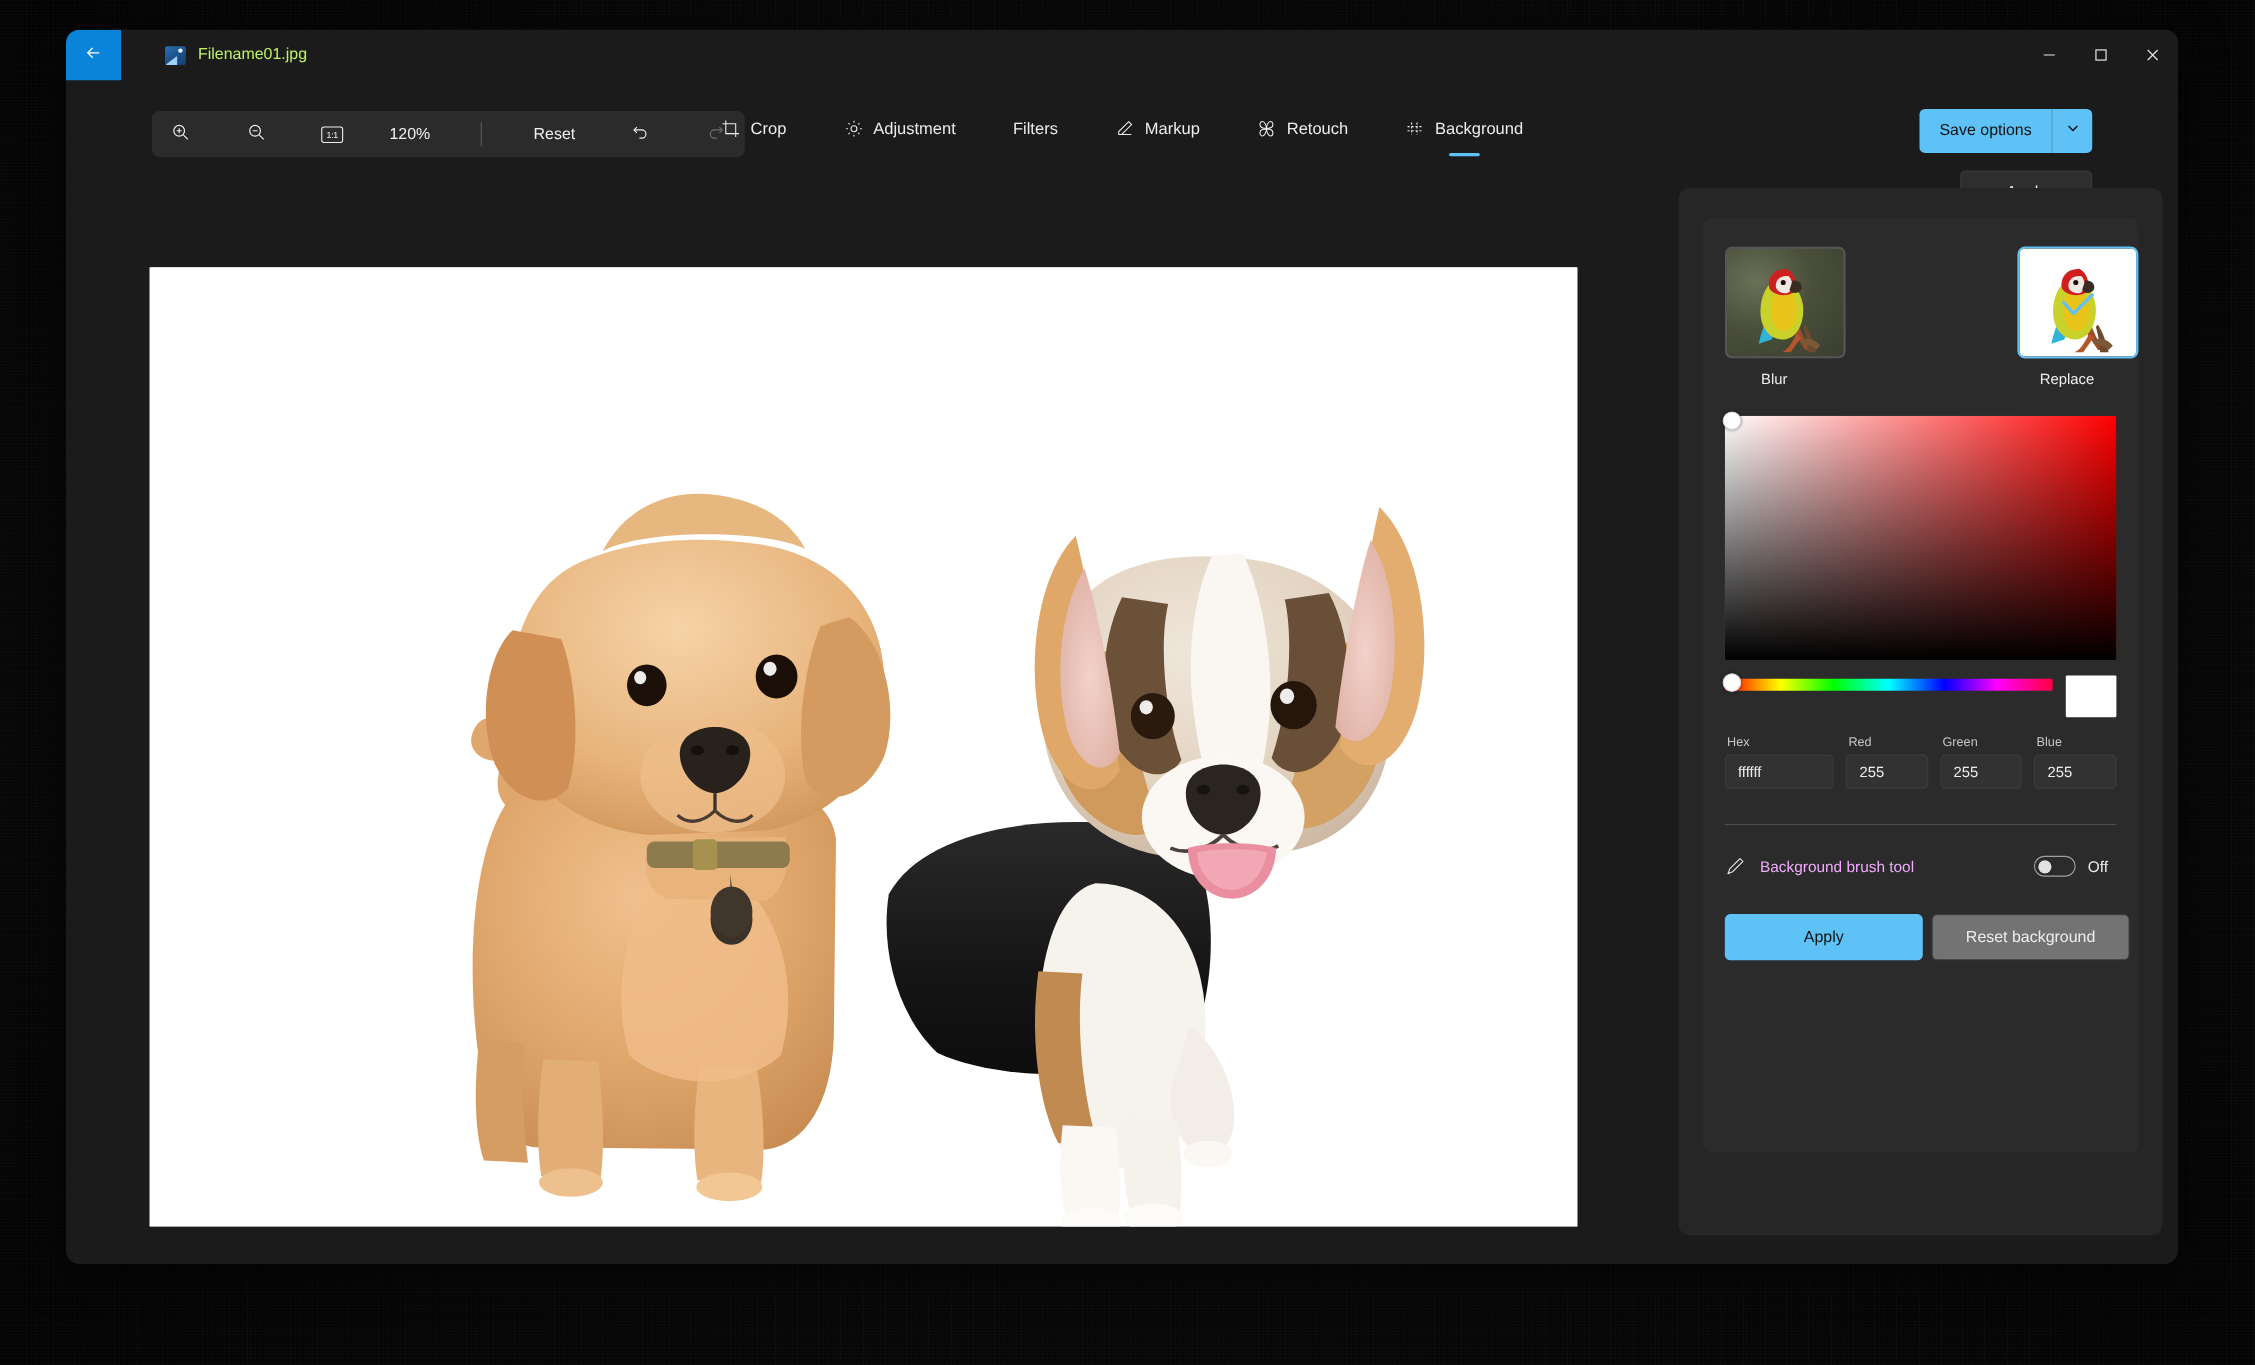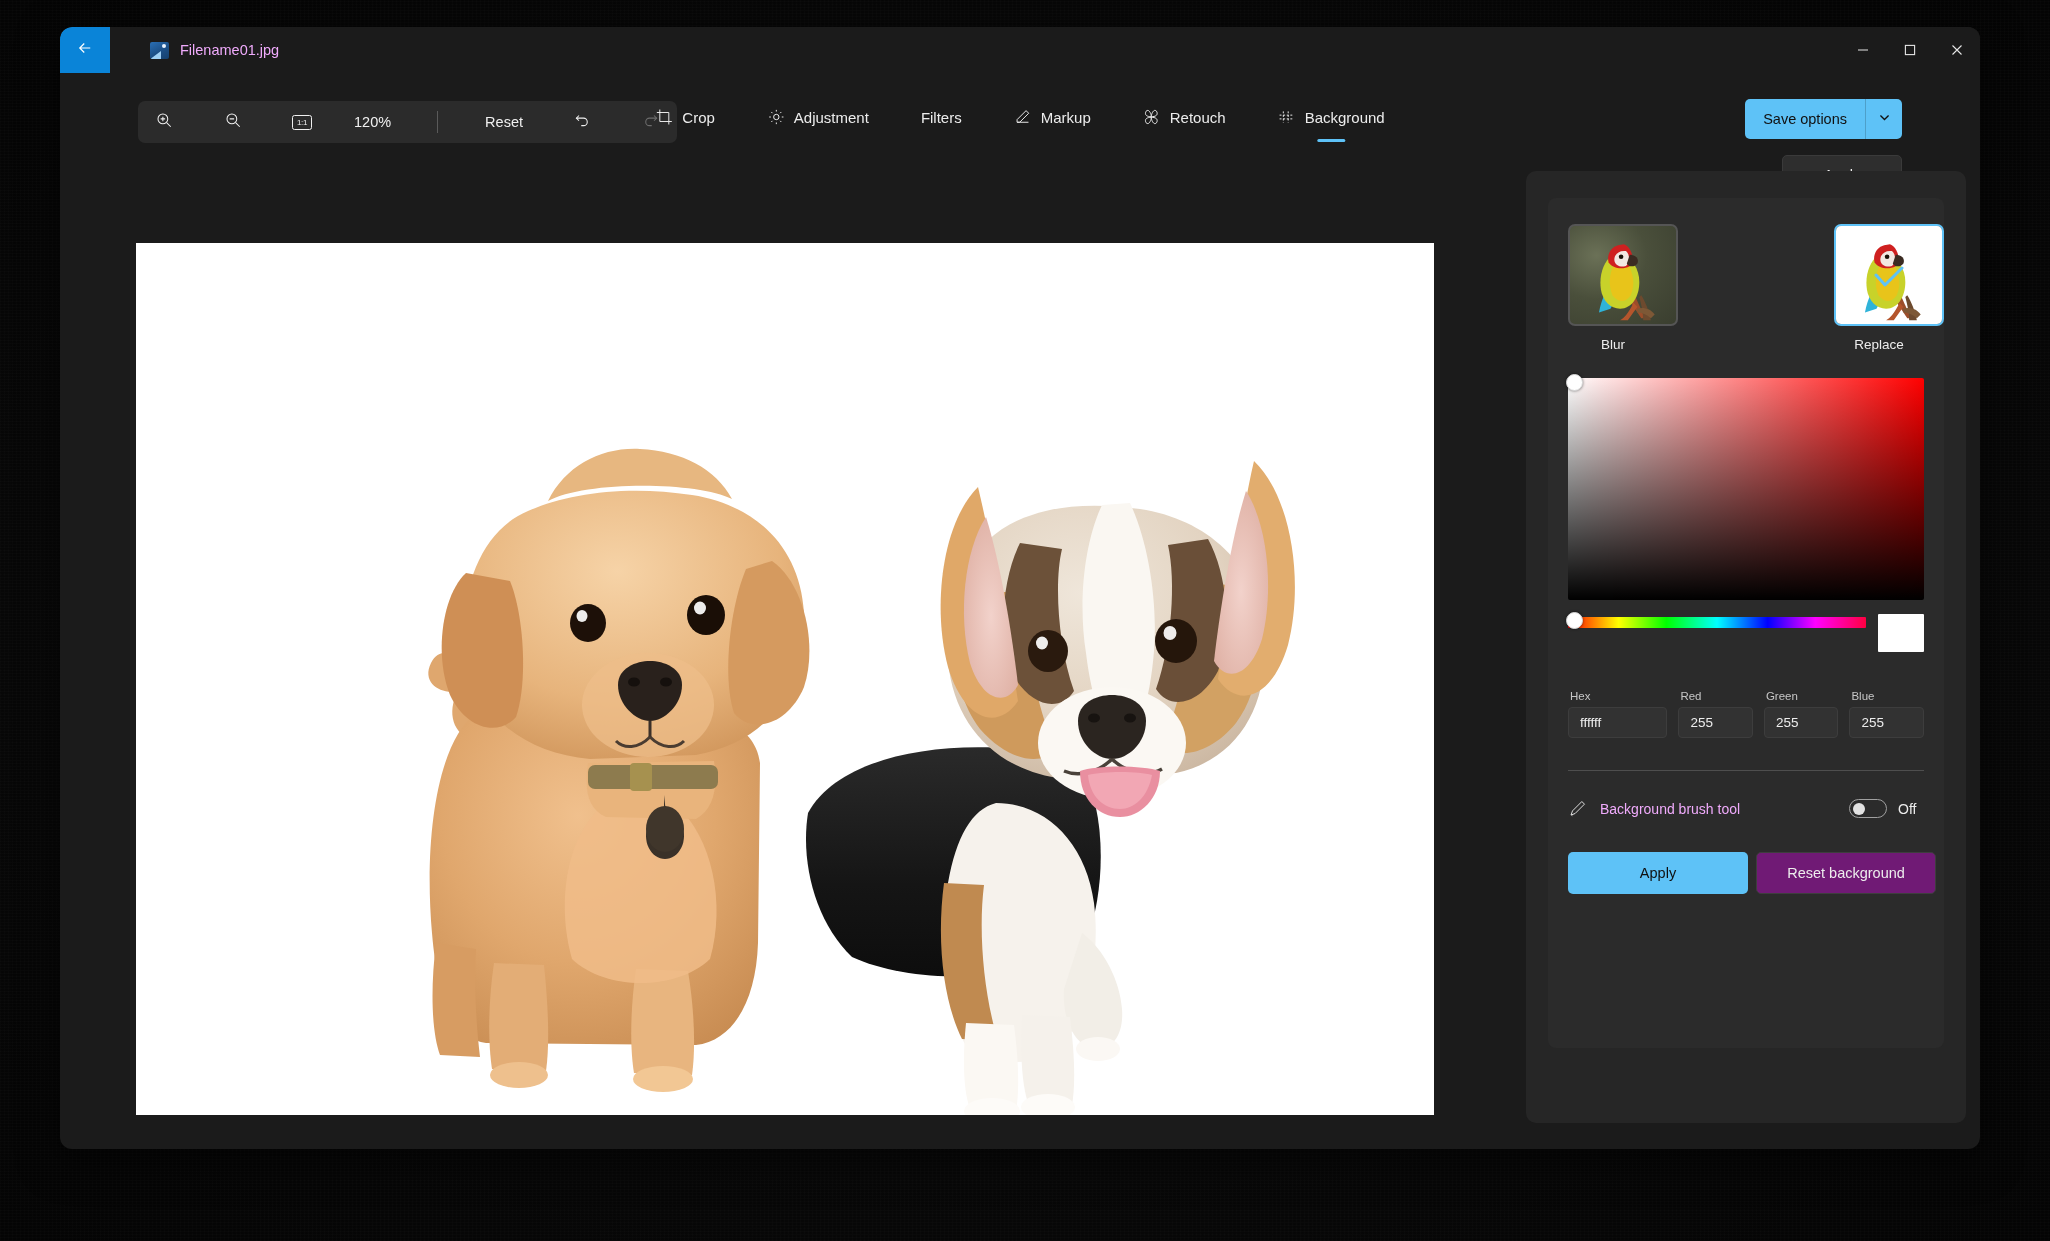--- a/index.html
+++ b/index.html
@@ -59,21 +59,21 @@
     position:relative; overflow:hidden;
   }
   .file-icon::before{
     content:""; position:absolute; right:3px; top:2.5px;
     width:4px;height:4px;border-radius:50%;background:#eaf4ff;
   }
   .file-icon::after{
     content:""; position:absolute; left:-1px; bottom:-1px;
     width:0;height:0;border-left:12px solid transparent;border-bottom:9px solid #9fd0f5;
   }
-  .file-name { color:#f0abfc; font-size:14.5px; }
+  .file-name { color:#bef264; font-size:14.5px; }
   .win-controls {
     position:absolute; right:0; top:0; height:46px;
     display:flex;
   }
   .win-btn {
     width:47px; height:46px; display:flex; align-items:center; justify-content:center;
     cursor:pointer; color:#e6e6e6;
   }
   .win-btn svg{ width:12px; height:12px; stroke:#e6e6e6; stroke-width:1.1; fill:none; }
 
@@ -243,21 +243,21 @@
     background:#fff;border:1px solid #d8d8d8;
     box-shadow:0 0 3px rgba(0,0,0,0.55);
     cursor:pointer;
   }
   .swatch{
     width:46px;height:38px;background:#ffffff;border-radius:1px;
   }
 
   
   .fields{ display:flex; gap:11px; margin-top:17px; }
-  .field{ display:flex; flex-direction:column;margin-top:21px; }
+  .field{ display:flex; flex-direction:column; }
   .field.hex{ width:100px; }
   .field.num{ width:75px; }
   .field-label{ color:#c6c6c6; font-size:11.5px; margin-bottom:5px; padding-left:2px; }
   .field-input{
     height:31px; background:#323232; border:1px solid #3d3d3d;
     border-radius:4px; color:#ededed; font-size:13.5px;
     display:flex; align-items:center; padding:0 11px;
     cursor:text;
   }
   .divider{
@@ -283,21 +283,21 @@
   .toggle-state{ color:#ededed; font-size:14px; width:26px; }
 
   
   .panel-btns{ display:flex; gap:8px; margin-top:34px; }
   .apply-btn{
     flex:0 0 180px;height:42px;border-radius:5px;background:#5ec2f7;
     display:flex;align-items:center;justify-content:center;
     color:#0f0f0f;font-size:14.5px;cursor:pointer;
   }
   .reset-btn{
-    flex:0 0 180px;height:42px;border-radius:5px;background:#701a75;
+    flex:0 0 180px;height:42px;border-radius:5px;background:#737373;
     display:flex;align-items:center;justify-content:center;
     color:#ededed;font-size:14.5px;cursor:pointer;border:1px solid #3e3e3e;
   }
 </style>
 </head>
 <body>
 
 <div class="noise"></div>
 
 <div class="app-window">

